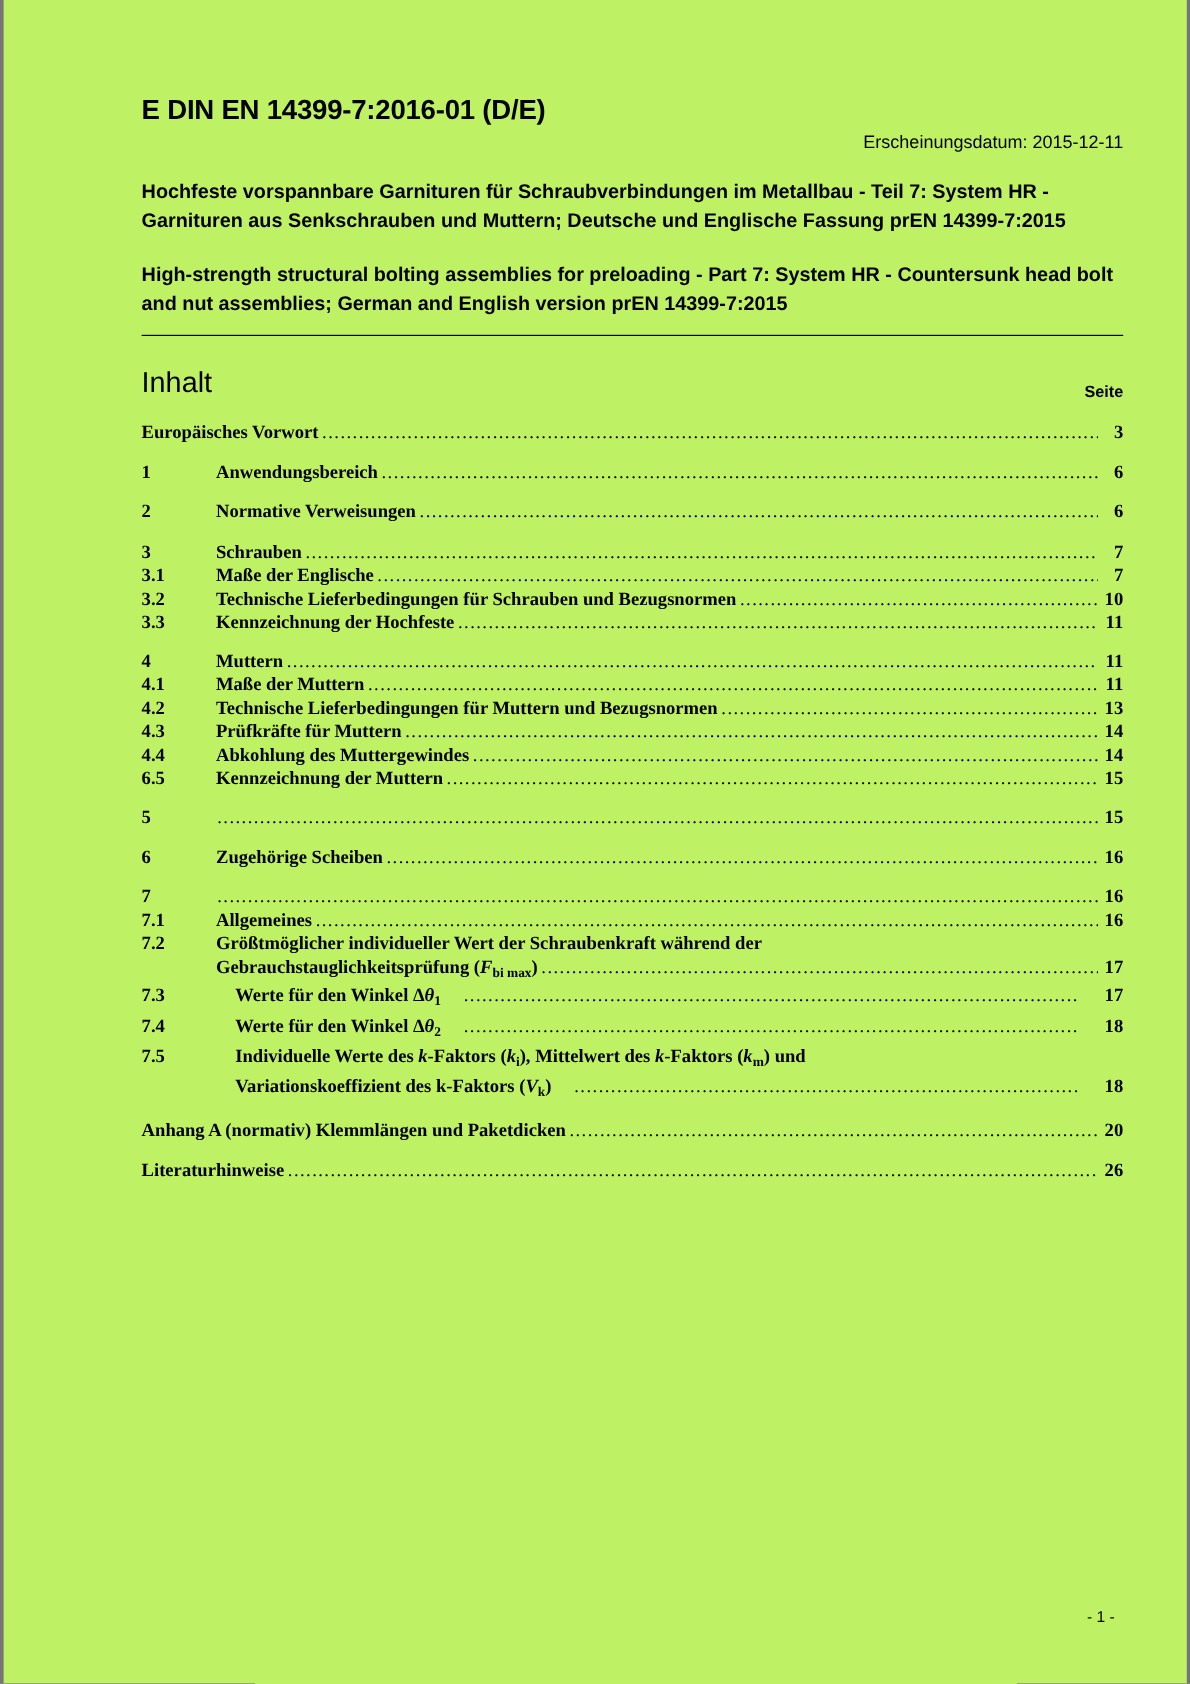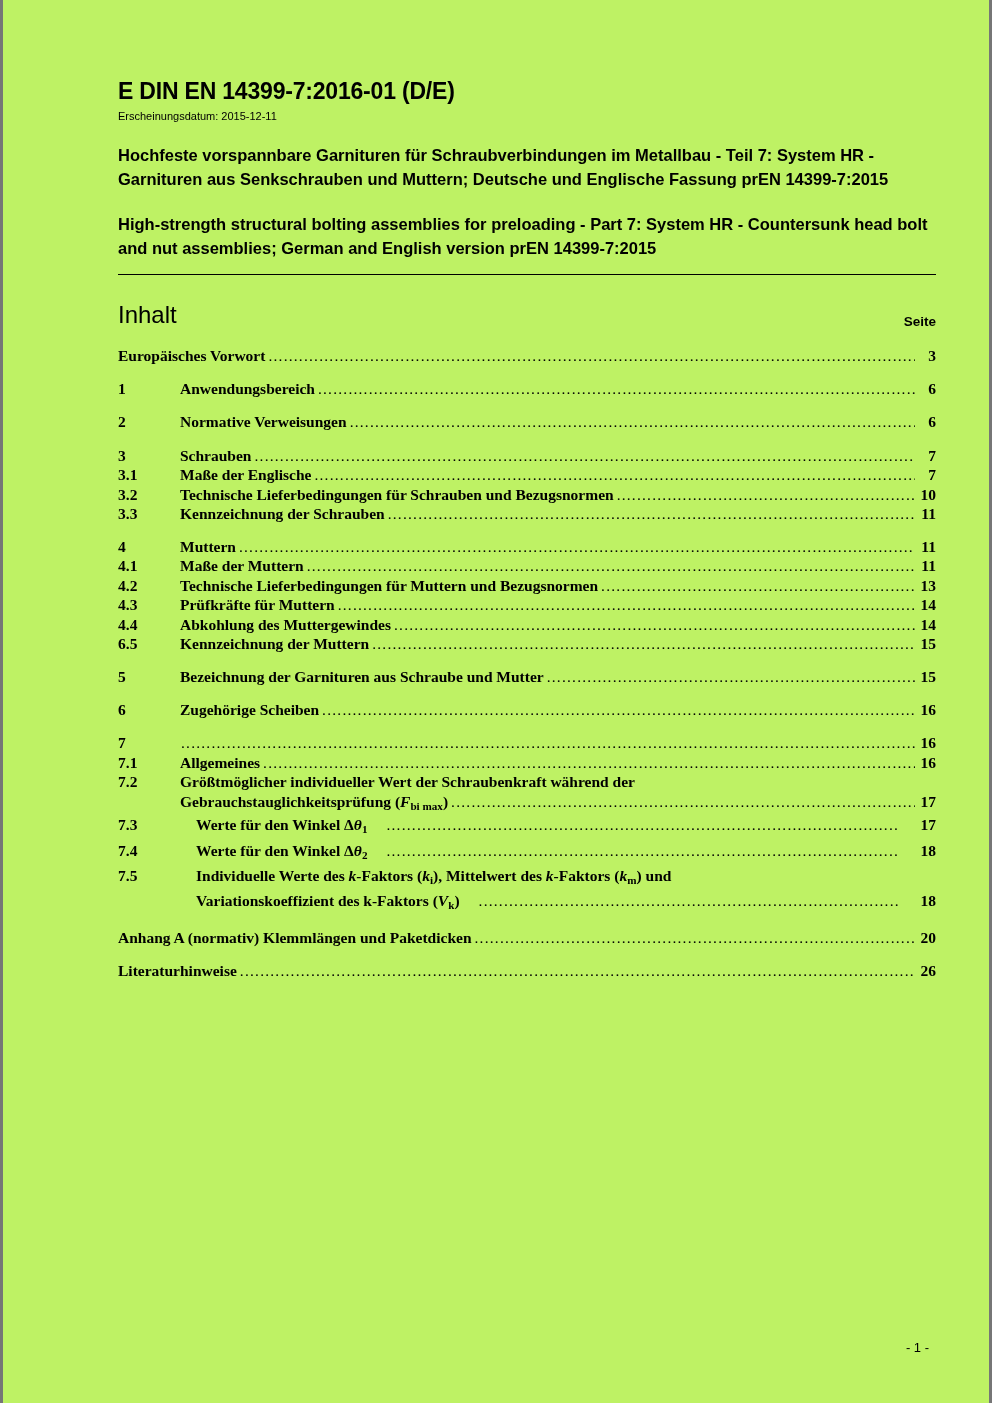--- a/index.html
+++ b/index.html
@@ -29,23 +29,24 @@
   .doc-number {
     font-family: "Liberation Sans", sans-serif;
     font-size: 23px;
     font-weight: bold;
     letter-spacing: -0.2px;
     line-height: 1.15;
     margin: 0 0 6px 0;
   }
   .doc-date {
     font-family: "Liberation Sans", sans-serif;
-    font-size: 11px;
+    font-size: 15px;
     font-weight: normal;
     margin: 0 0 22px 0;
+    text-align: right;
   }
   .title-de {
     font-family: "Liberation Sans", sans-serif;
     font-size: 16.5px;
     font-weight: bold;
     line-height: 1.42;
     margin: 0 0 22px 0;
   }
   .title-en {
     font-family: "Liberation Sans", sans-serif;
@@ -202,21 +203,21 @@
 
       <div class="toc-row tight">
         <span class="toc-num">3.2</span>
         <span class="toc-label">Technische Lieferbedingungen für Schrauben und Bezugsnormen</span>
         <span class="toc-dots">.......................................................................................................................................................</span>
         <span class="toc-page">10</span>
       </div>
 
       <div class="toc-row tight">
         <span class="toc-num">3.3</span>
-        <span class="toc-label">Kennzeichnung der Schrauben</span>
+        <span class="toc-label">Kennzeichnung der Hochfeste</span>
         <span class="toc-dots">.......................................................................................................................................................</span>
         <span class="toc-page">11</span>
       </div>
 
       <div class="toc-row gap-before tight">
         <span class="toc-num">4</span>
         <span class="toc-label">Muttern</span>
         <span class="toc-dots">.......................................................................................................................................................</span>
         <span class="toc-page">11</span>
       </div>
@@ -251,21 +252,20 @@
 
       <div class="toc-row tight">
         <span class="toc-num">6.5</span>
         <span class="toc-label">Kennzeichnung der Muttern</span>
         <span class="toc-dots">.......................................................................................................................................................</span>
         <span class="toc-page">15</span>
       </div>
 
       <div class="toc-row gap-before">
         <span class="toc-num">5</span>
-        <span class="toc-label">Bezeichnung der Garnituren aus Schraube und Mutter</span>
         <span class="toc-dots">.......................................................................................................................................................</span>
         <span class="toc-page">15</span>
       </div>
 
       <div class="toc-row gap-before">
         <span class="toc-num">6</span>
         <span class="toc-label">Zugehörige Scheiben</span>
         <span class="toc-dots">.......................................................................................................................................................</span>
         <span class="toc-page">16</span>
       </div>

